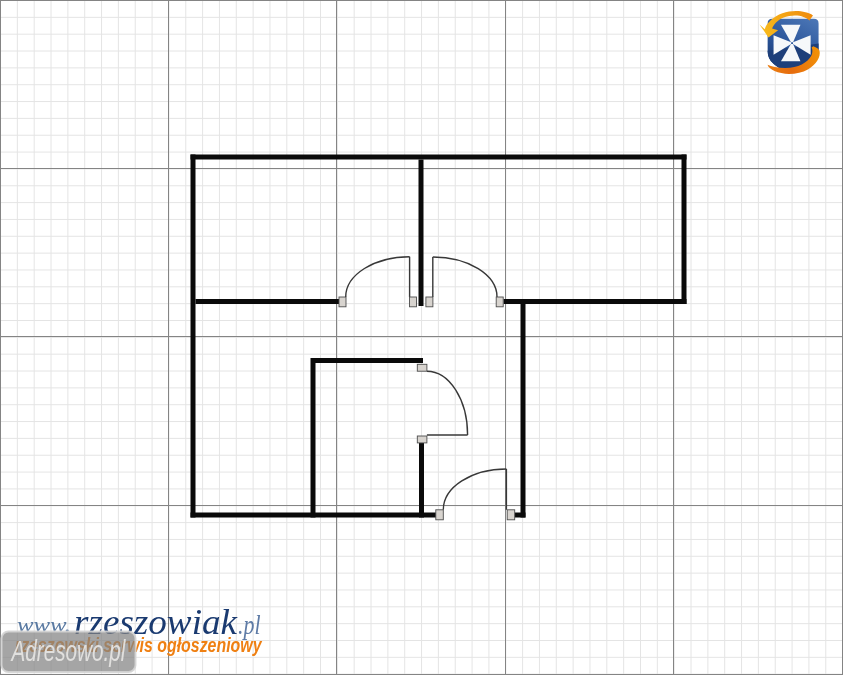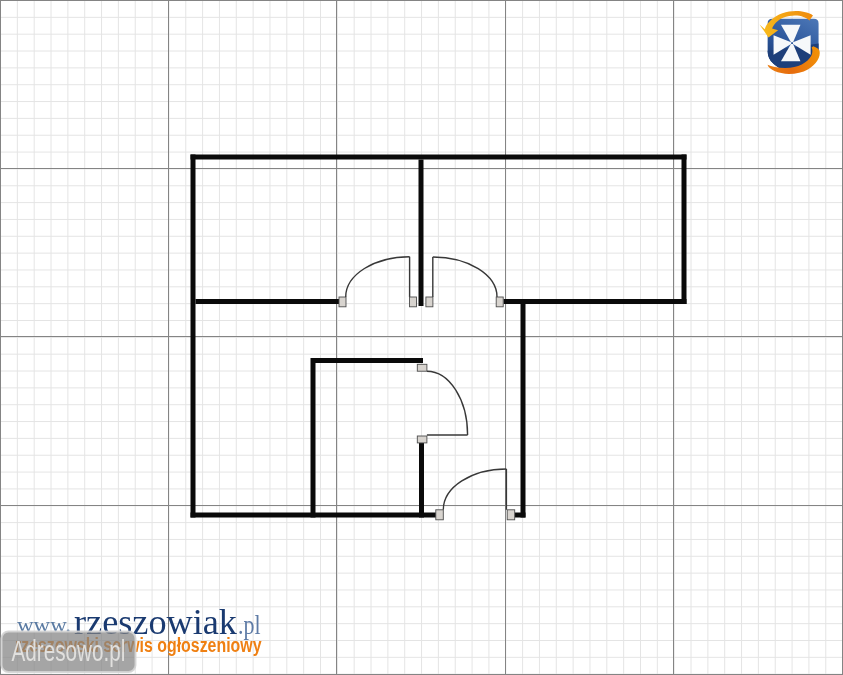--- a/index.html
+++ b/index.html
@@ -1,16 +1,16 @@
 <!DOCTYPE html>
 <html><head>
 <meta charset="utf-8">
 <style>
 html,body{margin:0;padding:0;background:#fff;}
-#page{position:relative;width:843px;height:675px;overflow:hidden;font-family:"Liberation Sans",sans-serif;}
+#page{position:relative;width:843px;height:675px;overflow:hidden;font-family:"Liberation Sans",sans-serif;font-style:italic;}
 </style>
 </head>
 <body>
 <div id="page">
 <svg width="843" height="675" viewBox="0 0 843 675" xmlns="http://www.w3.org/2000/svg">
 <defs>
 <pattern id="fg" width="16.842" height="16.842" patternUnits="userSpaceOnUse">
 <path d="M0.5 0 V16.842 M0 0.5 H16.842" stroke="#e4e4e4" stroke-width="1" fill="none"></path>
 </pattern>
 <linearGradient id="gb" gradientUnits="userSpaceOnUse" x1="50" y1="12" x2="22" y2="68">

